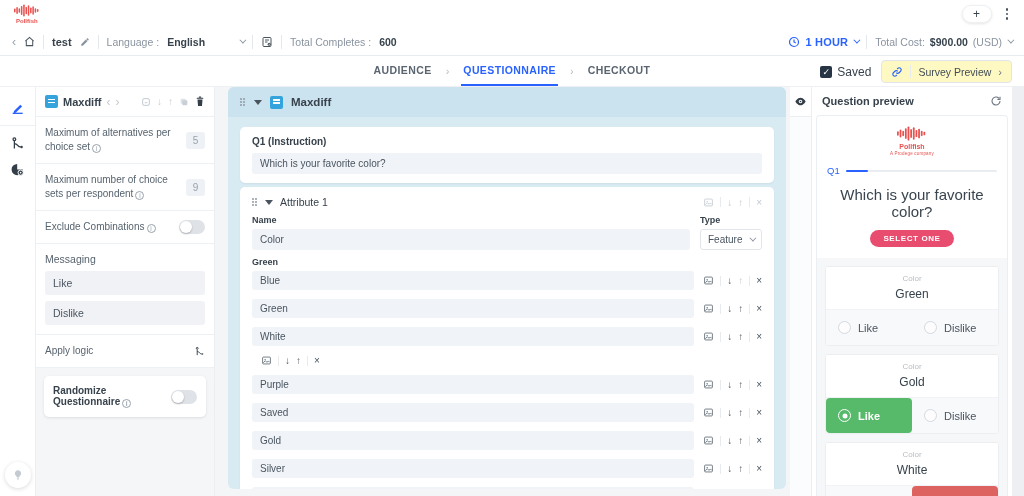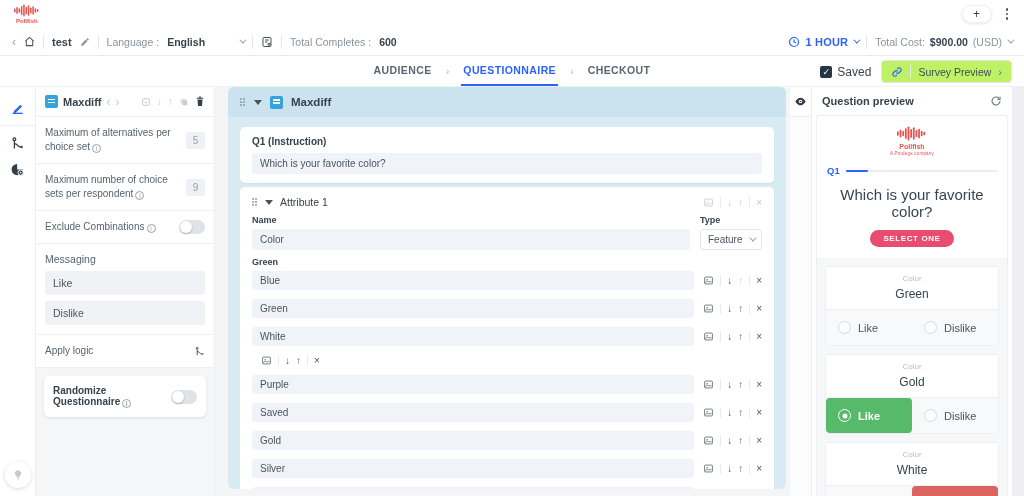--- a/index.html
+++ b/index.html
@@ -32,21 +32,21 @@
   
   .tabbar{height:31px;background:#fff;border-bottom:1px solid #eef0f3;display:flex;align-items:center;justify-content:center;position:relative;z-index:3}
   .tabs{display:flex;align-items:center;gap:12px;height:100%}
   .tab{height:100%;display:flex;align-items:center;font-size:10.5px;font-weight:bold;letter-spacing:.4px;color:#5a6570;border-bottom:2px solid transparent;padding:0 2px;cursor:pointer}
   .tab.active{color:#2962ff;border-bottom-color:#2962ff}
   .tab-sep{color:#b6bdc5;font-size:11px}
   .tabbar-right{position:absolute;right:12px;top:0;height:31px;display:flex;align-items:center;gap:10px}
   .saved{display:flex;align-items:center;gap:5px}
   .chk{width:12px;height:12px;background:#273444;border-radius:2px;color:#fff;font-size:9px;line-height:12px;text-align:center;cursor:pointer}
   .saved-label{font-size:12px;color:#37424c}
-  .preview-btn{display:flex;align-items:center;gap:7px;border:1px solid #e2e6ea;border-radius:4px;background:#bef264;padding:4px 9px;cursor:pointer}
+  .preview-btn{display:flex;align-items:center;gap:7px;border:1px solid #e2e6ea;border-radius:4px;background:#fef9c3;padding:4px 9px;cursor:pointer}
   .preview-btn .lbl{font-size:10.5px;color:#414d56}
   .preview-btn .arrow{color:#6b7681;font-size:11px}
   .btn-div{width:1px;height:13px;background:#e8ebee}
 
   
   .main{flex:1;display:flex;min-height:0}
 
   
   .iconrail{width:36px;background:#fff;border-right:1px solid #eceff2;display:flex;flex-direction:column;align-items:center;padding-top:8px;position:relative;flex-shrink:0}
   .rail-btn{width:100%;height:26px;display:flex;align-items:center;justify-content:center;cursor:pointer}
@@ -114,21 +114,21 @@
   .preview{width:200px;background:#fff;display:flex;flex-direction:column;flex-shrink:0}
   .pv-header{height:28px;display:flex;align-items:center;justify-content:space-between;padding:0 10px}
   .pv-title{font-weight:bold;font-size:11px}
   .refresh{cursor:pointer;display:flex}
   .pv-body{flex:1;margin:0 4px;border:1px solid #eceff2;border-bottom:none;border-radius:4px 4px 0 0;display:flex;flex-direction:column;overflow:hidden;background:#fff}
   .pv-top{text-align:center;padding:10px 10px 11px}
   .pv-logo{display:flex;flex-direction:column;align-items:center;line-height:1}
   .pv-logo-text{font-size:7px;font-weight:bold;color:#e9504e;margin-top:2px}
   .pv-logo-sub{font-size:4.5px;color:#e9504e;margin-top:1.5px;letter-spacing:.2px}
   .pv-progress{display:flex;align-items:center;gap:6px;margin:9px 0 10px}
-  .pv-qnum{color:#2962ff;font-weight:bold;font-size:9.5px}
+  .pv-qnum{color:#2962ff;font-weight:normal;font-size:9.5px}
   .pv-line{flex:1;height:2px;background:#e9edf1;border-radius:1px;position:relative}
   .pv-line::before{content:"";position:absolute;left:0;top:0;height:2px;width:22px;background:#2962ff;border-radius:1px}
   .pv-question{font-size:15px;color:#3a454f;margin:0 0 10px}
   .pv-badge{display:inline-block;background:#e84c6e;color:#fff;font-weight:bold;font-size:8px;letter-spacing:.6px;padding:4px 13px;border-radius:10px;cursor:default}
   .pv-options{flex:1;background:#f6f7f9;padding:8px 8px;display:flex;flex-direction:column;gap:8px;overflow:hidden}
   .opt-block{background:#fff;border:1px solid #eceff2;border-radius:3px;overflow:hidden;flex-shrink:0}
   .opt-head{text-align:center;padding:7px 6px 8px;background:#fff}
   .opt-cat{font-size:8px;color:#b6bdc5;margin-bottom:4px}
   .opt-name{font-size:12px;color:#37424c}
   .opt-row{display:flex;background:#f8f9fb;border-top:1px solid #f0f2f5}

